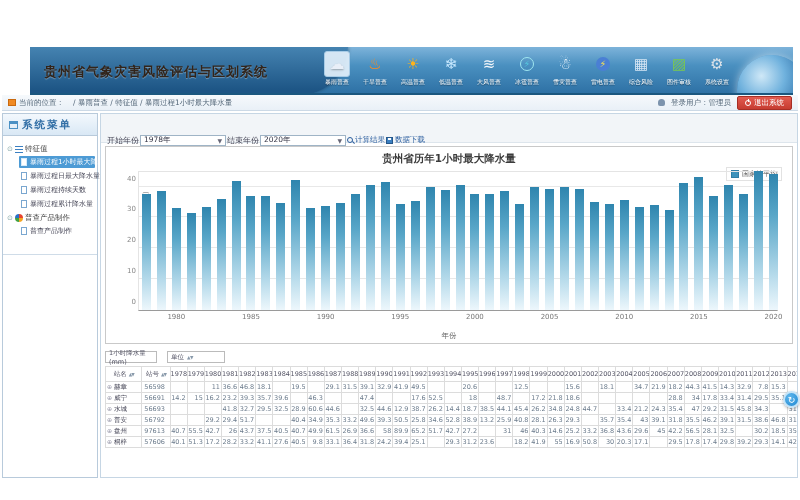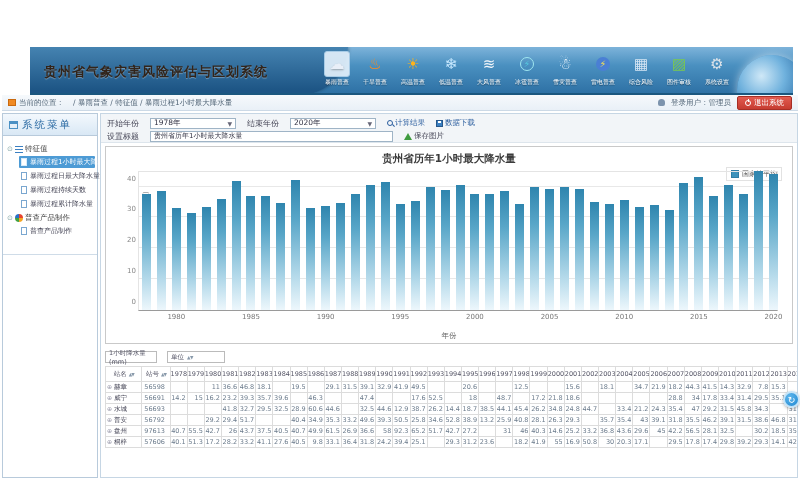--- a/index.html
+++ b/index.html
@@ -49,21 +49,21 @@
   #logout-btn { background:linear-gradient(#e25b50,#c63c31); color:#fff; border:1px solid #a72e25;
     border-radius:2px; padding:1px 7px; font-size:7.5px; display:flex; align-items:center; gap:3px; cursor:pointer; }
   .power-ico { width:6px; height:6px; border:1px solid #fff; border-radius:50%; position:relative; }
   .power-ico:before { content:""; position:absolute; left:2px; top:-2px; width:1px; height:3px; background:#fff; }
 
   
   #sidebar { position:absolute; left:2px; top:113px; width:96px; height:365px;
     background:#fff; border:1px solid #b8cadb; }
   #sidebar-header { height:22px; background:linear-gradient(#f3f8fd,#d9e8f5);
     border-bottom:1px solid #b8cadb; display:flex; align-items:center; padding-left:6px; gap:4px; }
-  #sidebar-title { font-size:10.5px; font-weight:normal; color:#2f6da5; letter-spacing:2px; }
+  #sidebar-title { font-size:10.5px; font-weight:bold; color:#2f6da5; letter-spacing:2px; }
   .win-icon { width:9px; height:8px; border:1px solid #4a90c4; border-top:3px solid #4a90c4; }
   #sidebar-tree { padding:5px 2px; }
   .tree-group { display:flex; align-items:center; gap:2px; font-size:7.5px; color:#444;
     margin:3px 0 2px 2px; cursor:pointer; white-space:nowrap; }
   .tgl { color:#8aa; font-size:7px; }
   .list-icon { display:inline-block; width:8px; height:7px;
     background:repeating-linear-gradient(#3a7fc1 0 1px,transparent 1px 3px); }
   .pie-icon { display:inline-block; width:8px; height:8px; border-radius:50%;
     background:conic-gradient(#e8432e 0 25%,#f5a623 25% 50%,#42a142 50% 75%,#2a72c8 75% 100%); }
   .tree-item { display:flex; align-items:center; gap:3px; font-size:7px; color:#445;
@@ -71,21 +71,21 @@
   .tree-item.sel { background:#4d9bd5; color:#fff; border-radius:1px; }
   .pico { display:inline-block; width:6px; height:8px; background:#fff; border:1px solid #7aa7d0; flex:none; }
   .tree-item.sel .pico { border-color:#d7ebfa; }
   #sidebar-divider { border-top:1px solid #cfdce8; margin-top:10px; }
 
   
   #main { position:absolute; left:100px; top:113px; width:698px; height:365px;
     background:#fff; border:1px solid #c6d6e4; }
   #formbar { position:absolute; left:0; top:0; width:100%; height:29px;
     background:#f2f5f8; border-bottom:1px solid #dde5ec; padding:2px 6px; font-size:8px; color:#445; }
-  .formrow { display:flex; align-items:center; gap:11px; height:12px; margin-top:1px; }
+  .formrow { display:flex; align-items:center; gap:1px; height:12px; margin-top:18px; }
   .sel-box { width:86px; height:11px; background:#fff; border:1px solid #9fb4c6; font-size:7.5px;
     color:#334; display:flex; align-items:center; padding:0 3px; cursor:pointer; }
   .sel-box .chev { margin-left:auto; font-size:6px; color:#667; }
   .note { color:#e8562e; font-size:7.5px; }
   .mini-btn { display:flex; align-items:center; gap:2px; color:#2a5d9e; font-size:7.5px; cursor:pointer; }
   .mag-icon { width:6px; height:6px; border:1px solid #2a5d9e; border-radius:50%; position:relative; }
   .mag-icon:before { content:""; position:absolute; left:4px; top:4px; width:3px; height:1px;
     background:#2a5d9e; transform:rotate(45deg); }
   .floppy-icon { width:7px; height:7px; background:#3a7fc1; border:1px solid #26578a; position:relative; }
   .floppy-icon:before { content:""; position:absolute; left:1px; top:0; width:3px; height:2px; background:#fff; }
@@ -636,21 +636,21 @@
             <td>26</td>
             <td>43.7</td>
             <td>37.5</td>
             <td>40.5</td>
             <td>40.7</td>
             <td>49.9</td>
             <td>61.5</td>
             <td>26.9</td>
             <td>36.6</td>
             <td>58</td>
-            <td>92.3</td>
+            <td>89.9</td>
             <td>65.2</td>
             <td>51.7</td>
             <td>42.7</td>
             <td>27.2</td>
             <td></td>
             <td>31</td>
             <td>46</td>
             <td>40.3</td>
             <td>14.6</td>
             <td>25.2</td>

